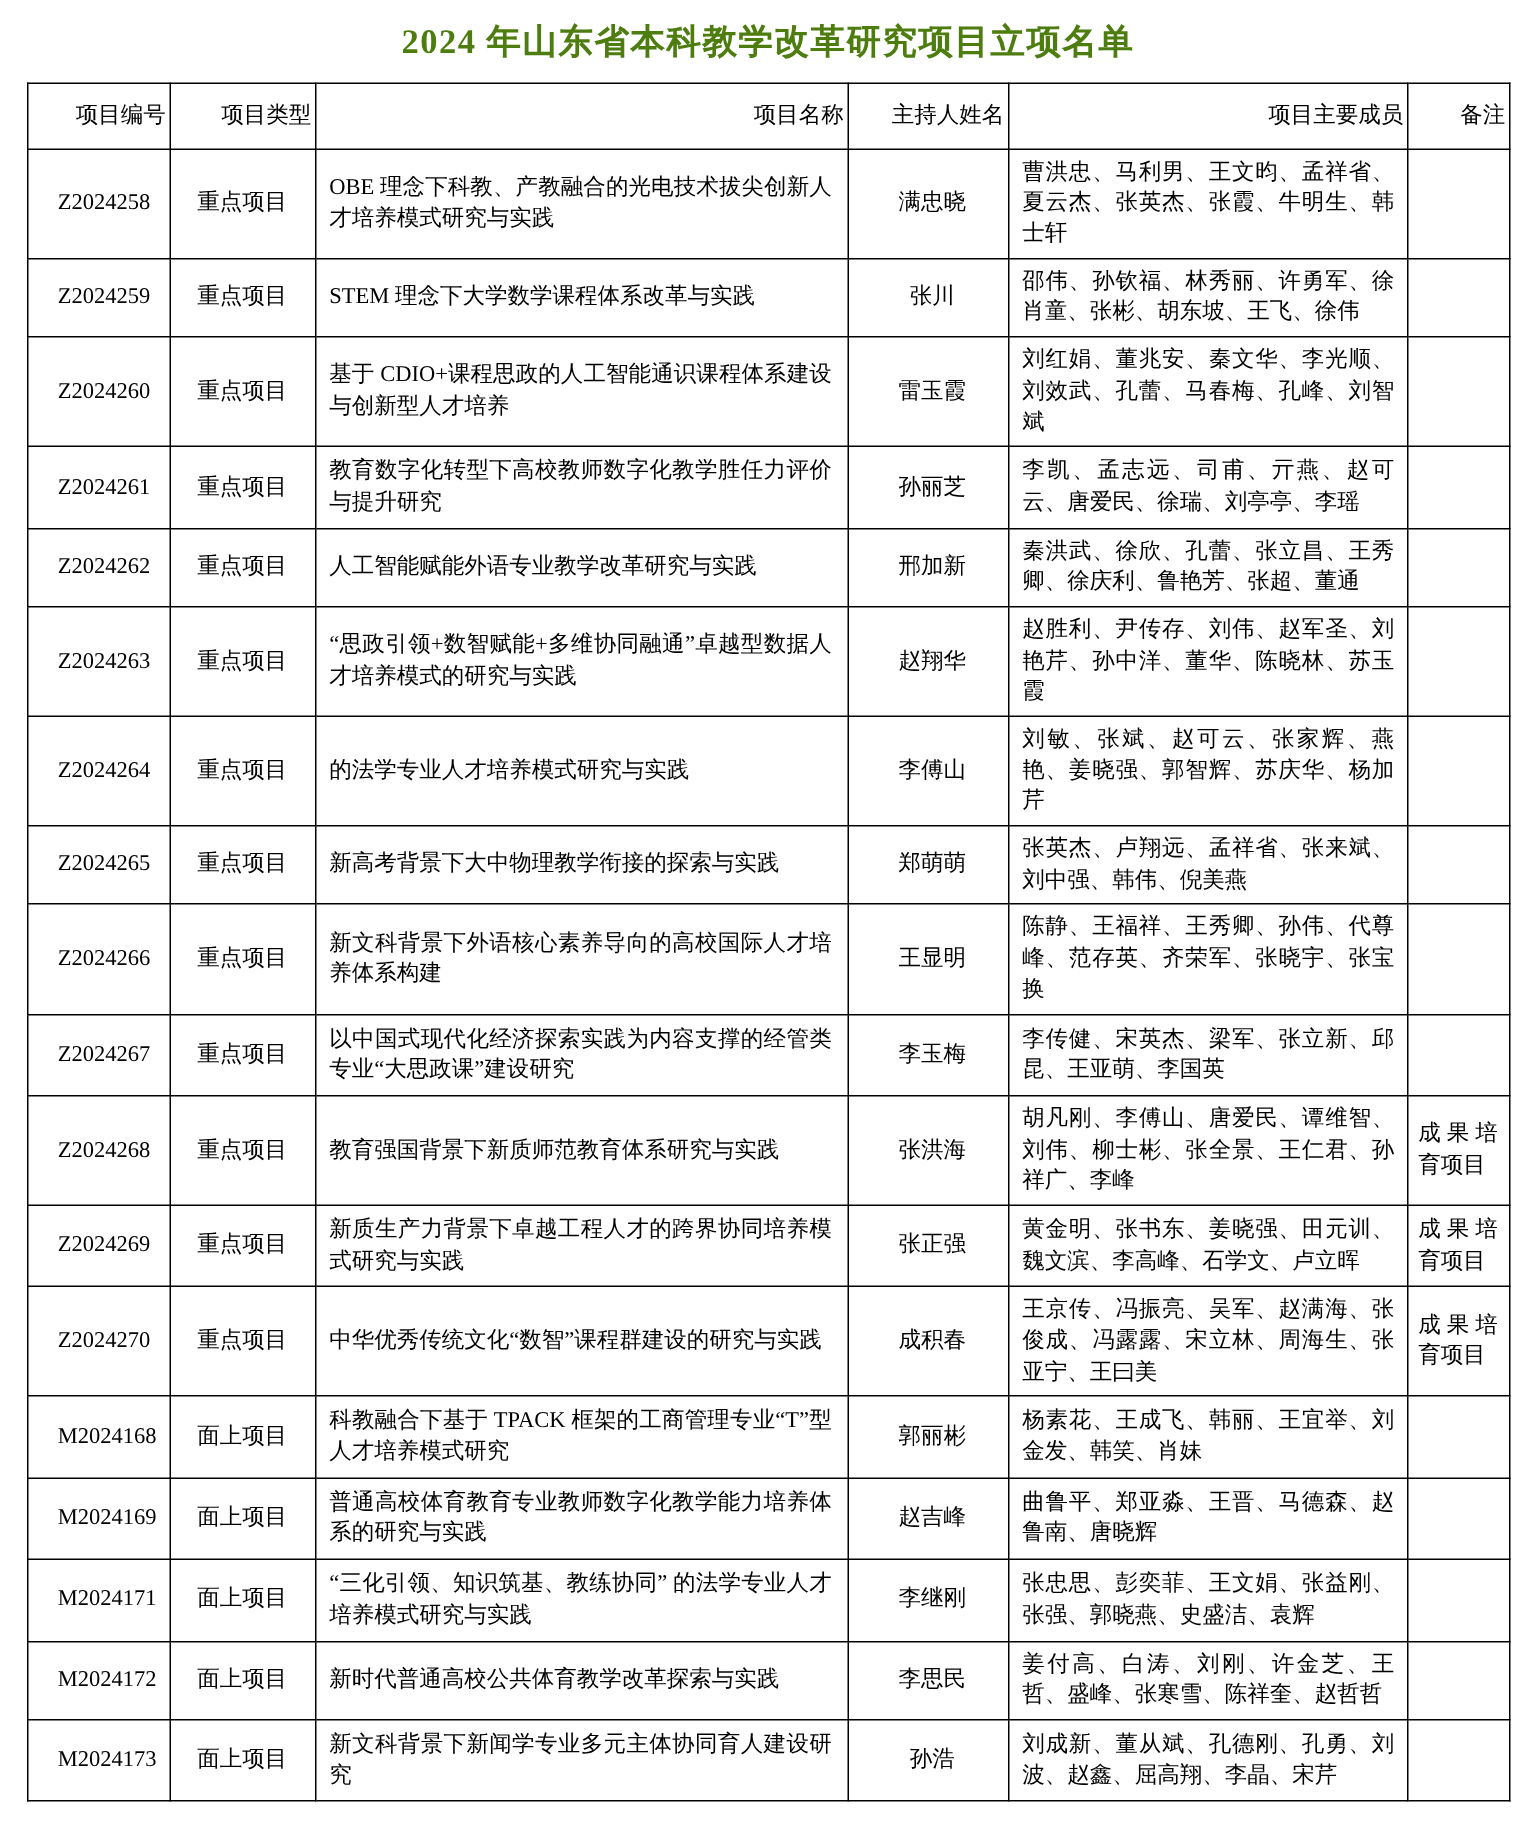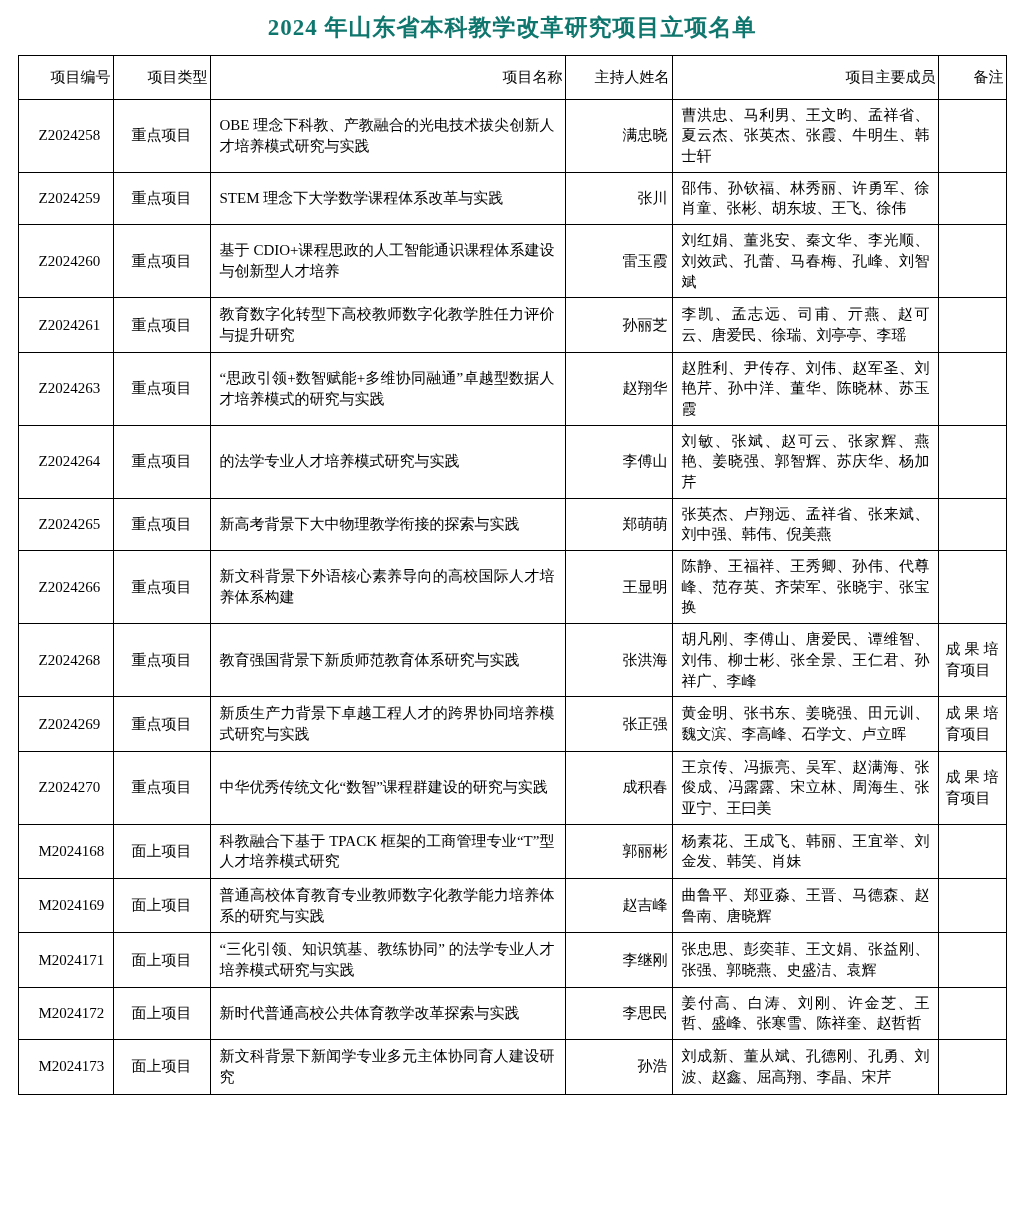--- a/index.html
+++ b/index.html
@@ -45,30 +45,30 @@
   .col-id { width: 95px; }
   .col-type { width: 97px; }
   .col-name { width: 355px; }
   .col-leader { width: 107px; }
   .col-members { width: 266px; }
   .col-remark { width: 68px; }
 
   td.cell-id { text-align: left; padding: 6px 4px 6px 20px; }
   td.cell-type { text-align: center; padding: 2px 2px; }
   td.cell-name { text-align: justify; padding: 6px 10px 6px 9px; }
-  td.cell-leader { text-align: right; padding: 6px 4px 6px 10px; }
+  td.cell-leader { text-align: center; padding: 6px 4px 6px 10px; }
   td.cell-members { text-align: justify; padding: 5px 8px 5px 9px; }
   td.cell-remark { text-align: justify; padding: 5px 7px; }
 </style>
 </head>
 <body>
 
 <div class="page">
 
-  <div class="doc-title" style="color: #0f766e;">2024 年山东省本科教学改革研究项目立项名单</div>
+  <div class="doc-title" style="color: #4d7c0f;">2024 年山东省本科教学改革研究项目立项名单</div>
 
   <table class="project-table">
     <colgroup>
       <col class="col-id">
       <col class="col-type">
       <col class="col-name">
       <col class="col-leader">
       <col class="col-members">
       <col class="col-remark">
     </colgroup>
@@ -109,20 +109,28 @@
   </tr>
         <tr>
     <td class="cell-id">Z2024261</td>
     <td class="cell-type">重点项目</td>
     <td class="cell-name">教育数字化转型下高校教师数字化教学胜任力评价与提升研究</td>
     <td class="cell-leader">孙丽芝</td>
     <td class="cell-members">李凯、孟志远、司甫、亓燕、赵可云、唐爱民、徐瑞、刘亭亭、李瑶</td>
     <td class="cell-remark"></td>
   </tr>
         <tr>
+    <td class="cell-id">Z2024262</td>
+    <td class="cell-type">重点项目</td>
+    <td class="cell-name">人工智能赋能外语专业教学改革研究与实践</td>
+    <td class="cell-leader">邢加新</td>
+    <td class="cell-members">秦洪武、徐欣、孔蕾、张立昌、王秀卿、徐庆利、鲁艳芳、张超、董通</td>
+    <td class="cell-remark"></td>
+  </tr>
+        <tr>
     <td class="cell-id">Z2024263</td>
     <td class="cell-type">重点项目</td>
     <td class="cell-name">“思政引领+数智赋能+多维协同融通”卓越型数据人才培养模式的研究与实践</td>
     <td class="cell-leader">赵翔华</td>
     <td class="cell-members">赵胜利、尹传存、刘伟、赵军圣、刘艳芹、孙中洋、董华、陈晓林、苏玉霞</td>
     <td class="cell-remark"></td>
   </tr>
         <tr>
     <td class="cell-id">Z2024264</td>
     <td class="cell-type">重点项目</td>
@@ -138,20 +146,28 @@
     <td class="cell-leader">郑萌萌</td>
     <td class="cell-members">张英杰、卢翔远、孟祥省、张来斌、刘中强、韩伟、倪美燕</td>
     <td class="cell-remark"></td>
   </tr>
         <tr>
     <td class="cell-id">Z2024266</td>
     <td class="cell-type">重点项目</td>
     <td class="cell-name">新文科背景下外语核心素养导向的高校国际人才培养体系构建</td>
     <td class="cell-leader">王显明</td>
     <td class="cell-members">陈静、王福祥、王秀卿、孙伟、代尊峰、范存英、齐荣军、张晓宇、张宝换</td>
+    <td class="cell-remark"></td>
+  </tr>
+        <tr>
+    <td class="cell-id">Z2024267</td>
+    <td class="cell-type">重点项目</td>
+    <td class="cell-name">以中国式现代化经济探索实践为内容支撑的经管类专业“大思政课”建设研究</td>
+    <td class="cell-leader">李玉梅</td>
+    <td class="cell-members">李传健、宋英杰、梁军、张立新、邱昆、王亚萌、李国英</td>
     <td class="cell-remark"></td>
   </tr>
         <tr>
     <td class="cell-id">Z2024268</td>
     <td class="cell-type">重点项目</td>
     <td class="cell-name">教育强国背景下新质师范教育体系研究与实践</td>
     <td class="cell-leader">张洪海</td>
     <td class="cell-members">胡凡刚、李傅山、唐爱民、谭维智、刘伟、柳士彬、张全景、王仁君、孙祥广、李峰</td>
     <td class="cell-remark">成果培育项目</td>
   </tr>

